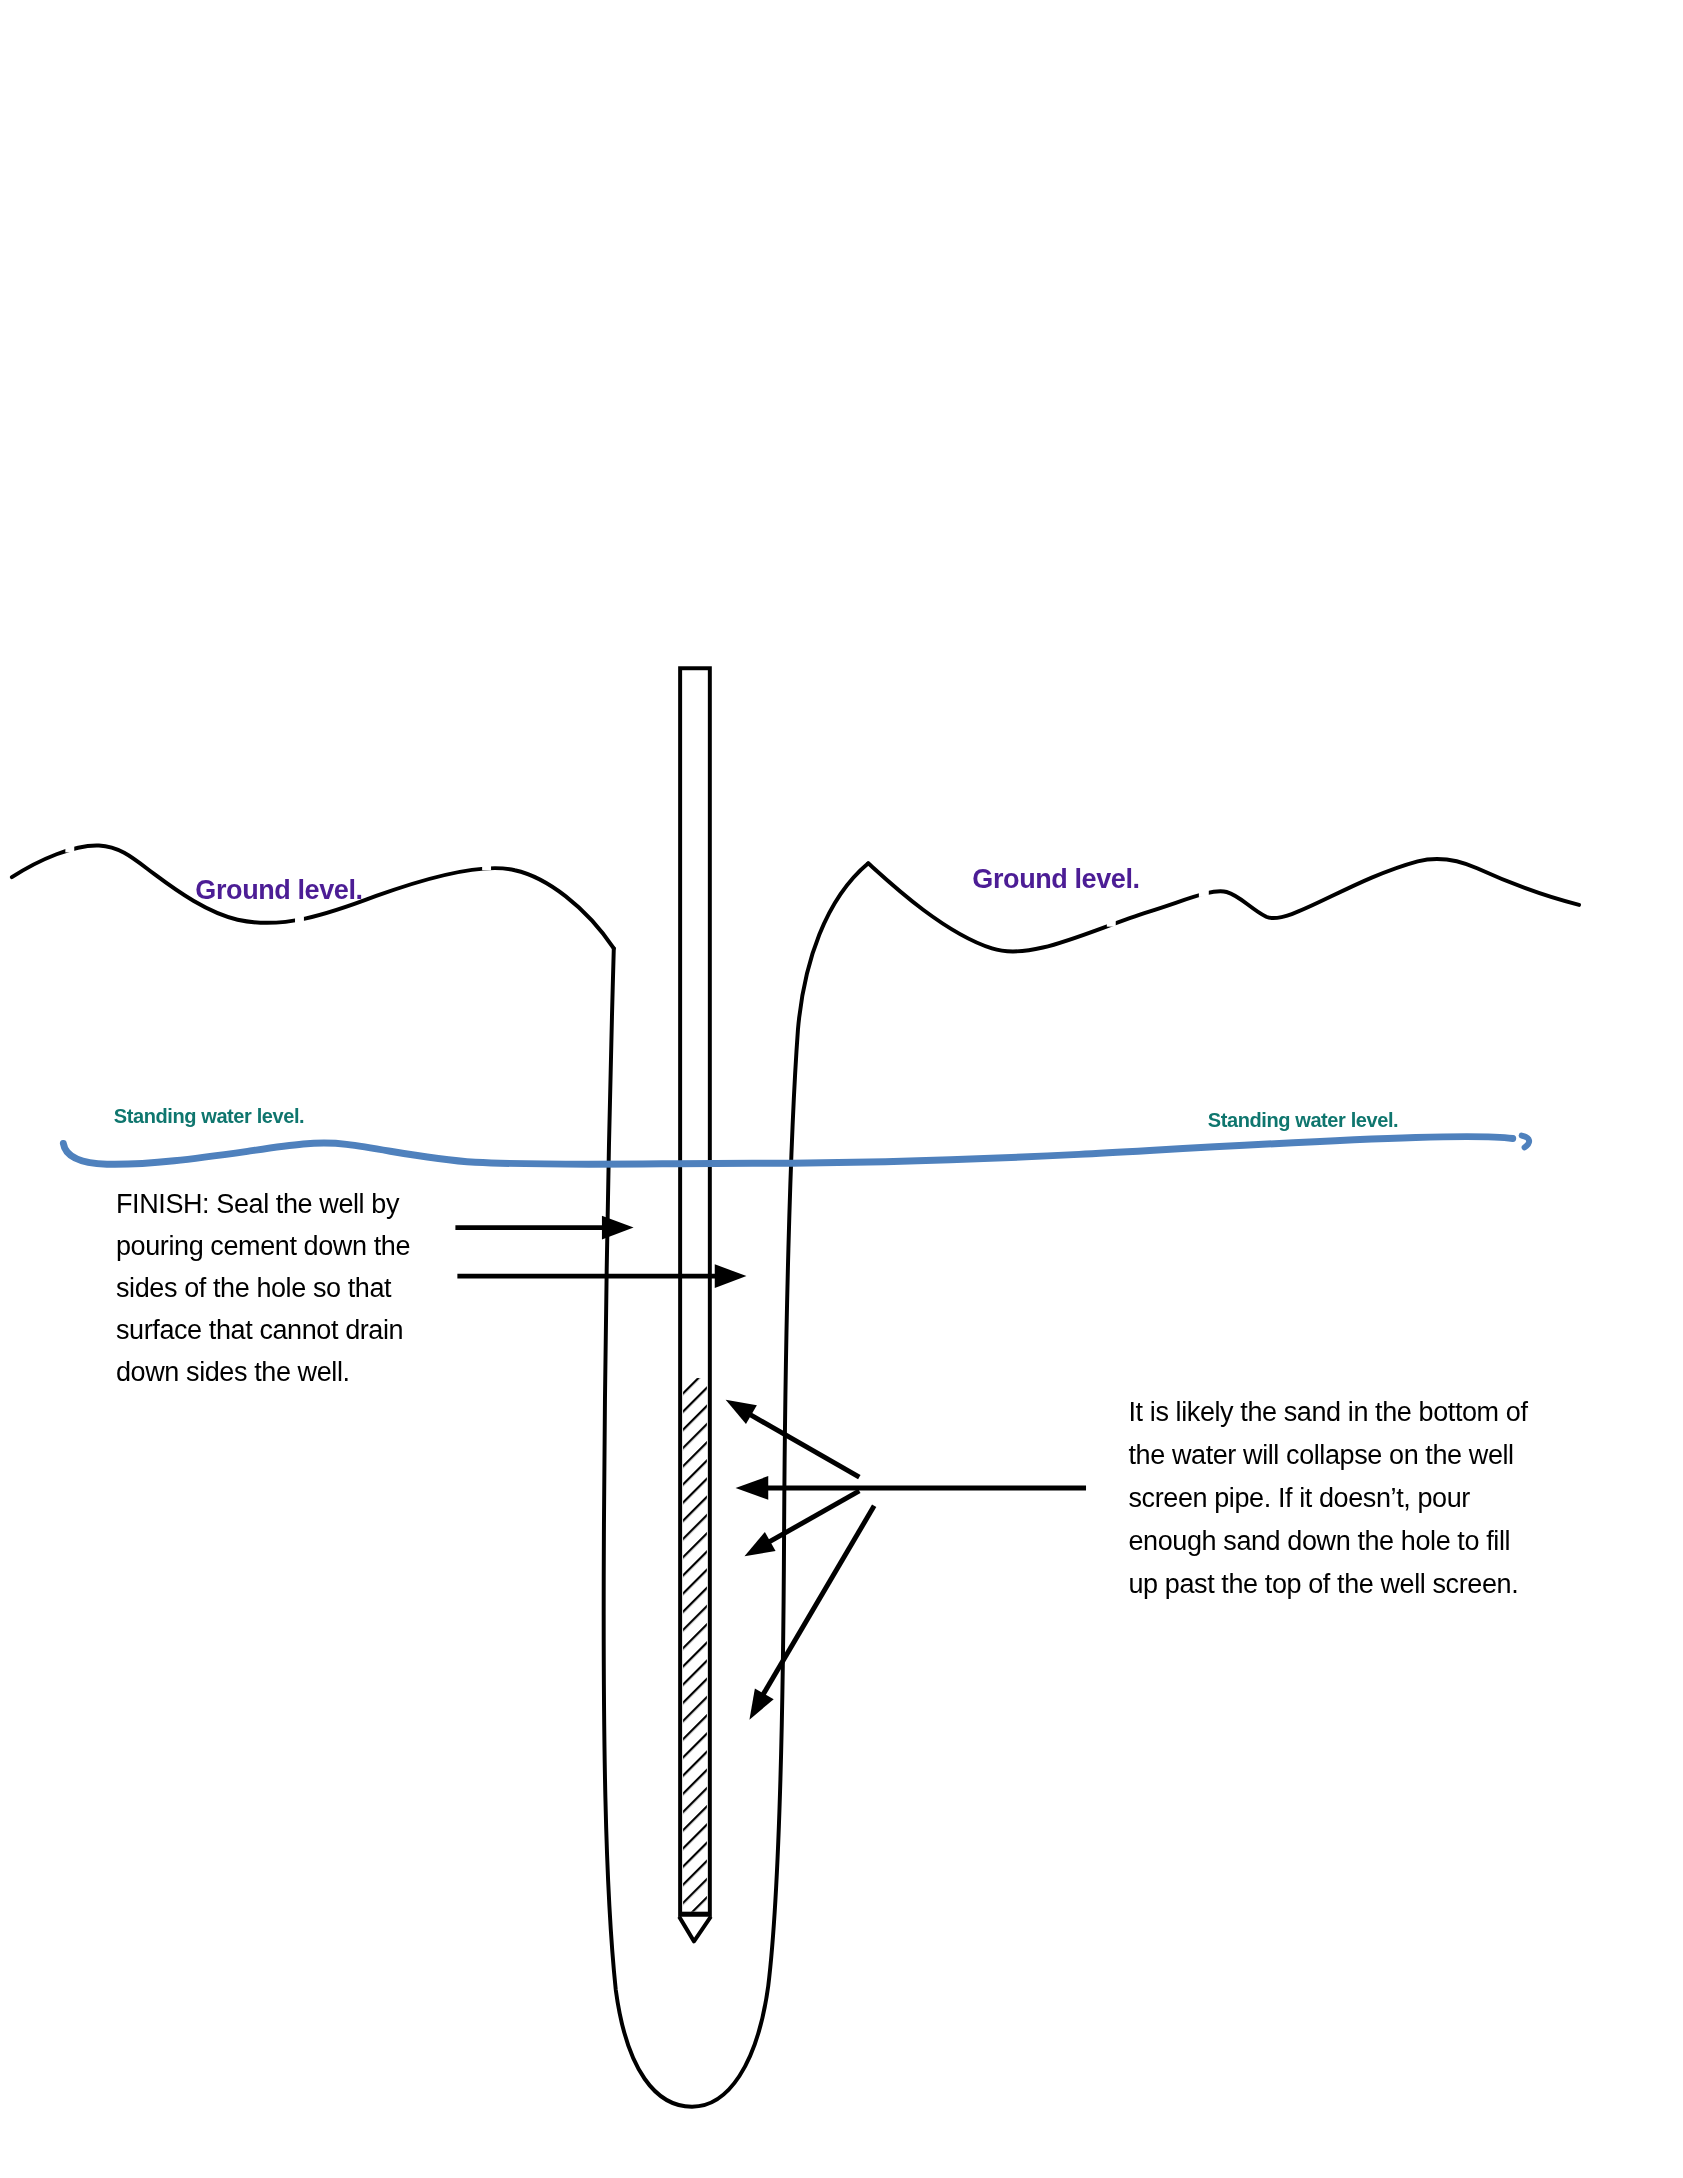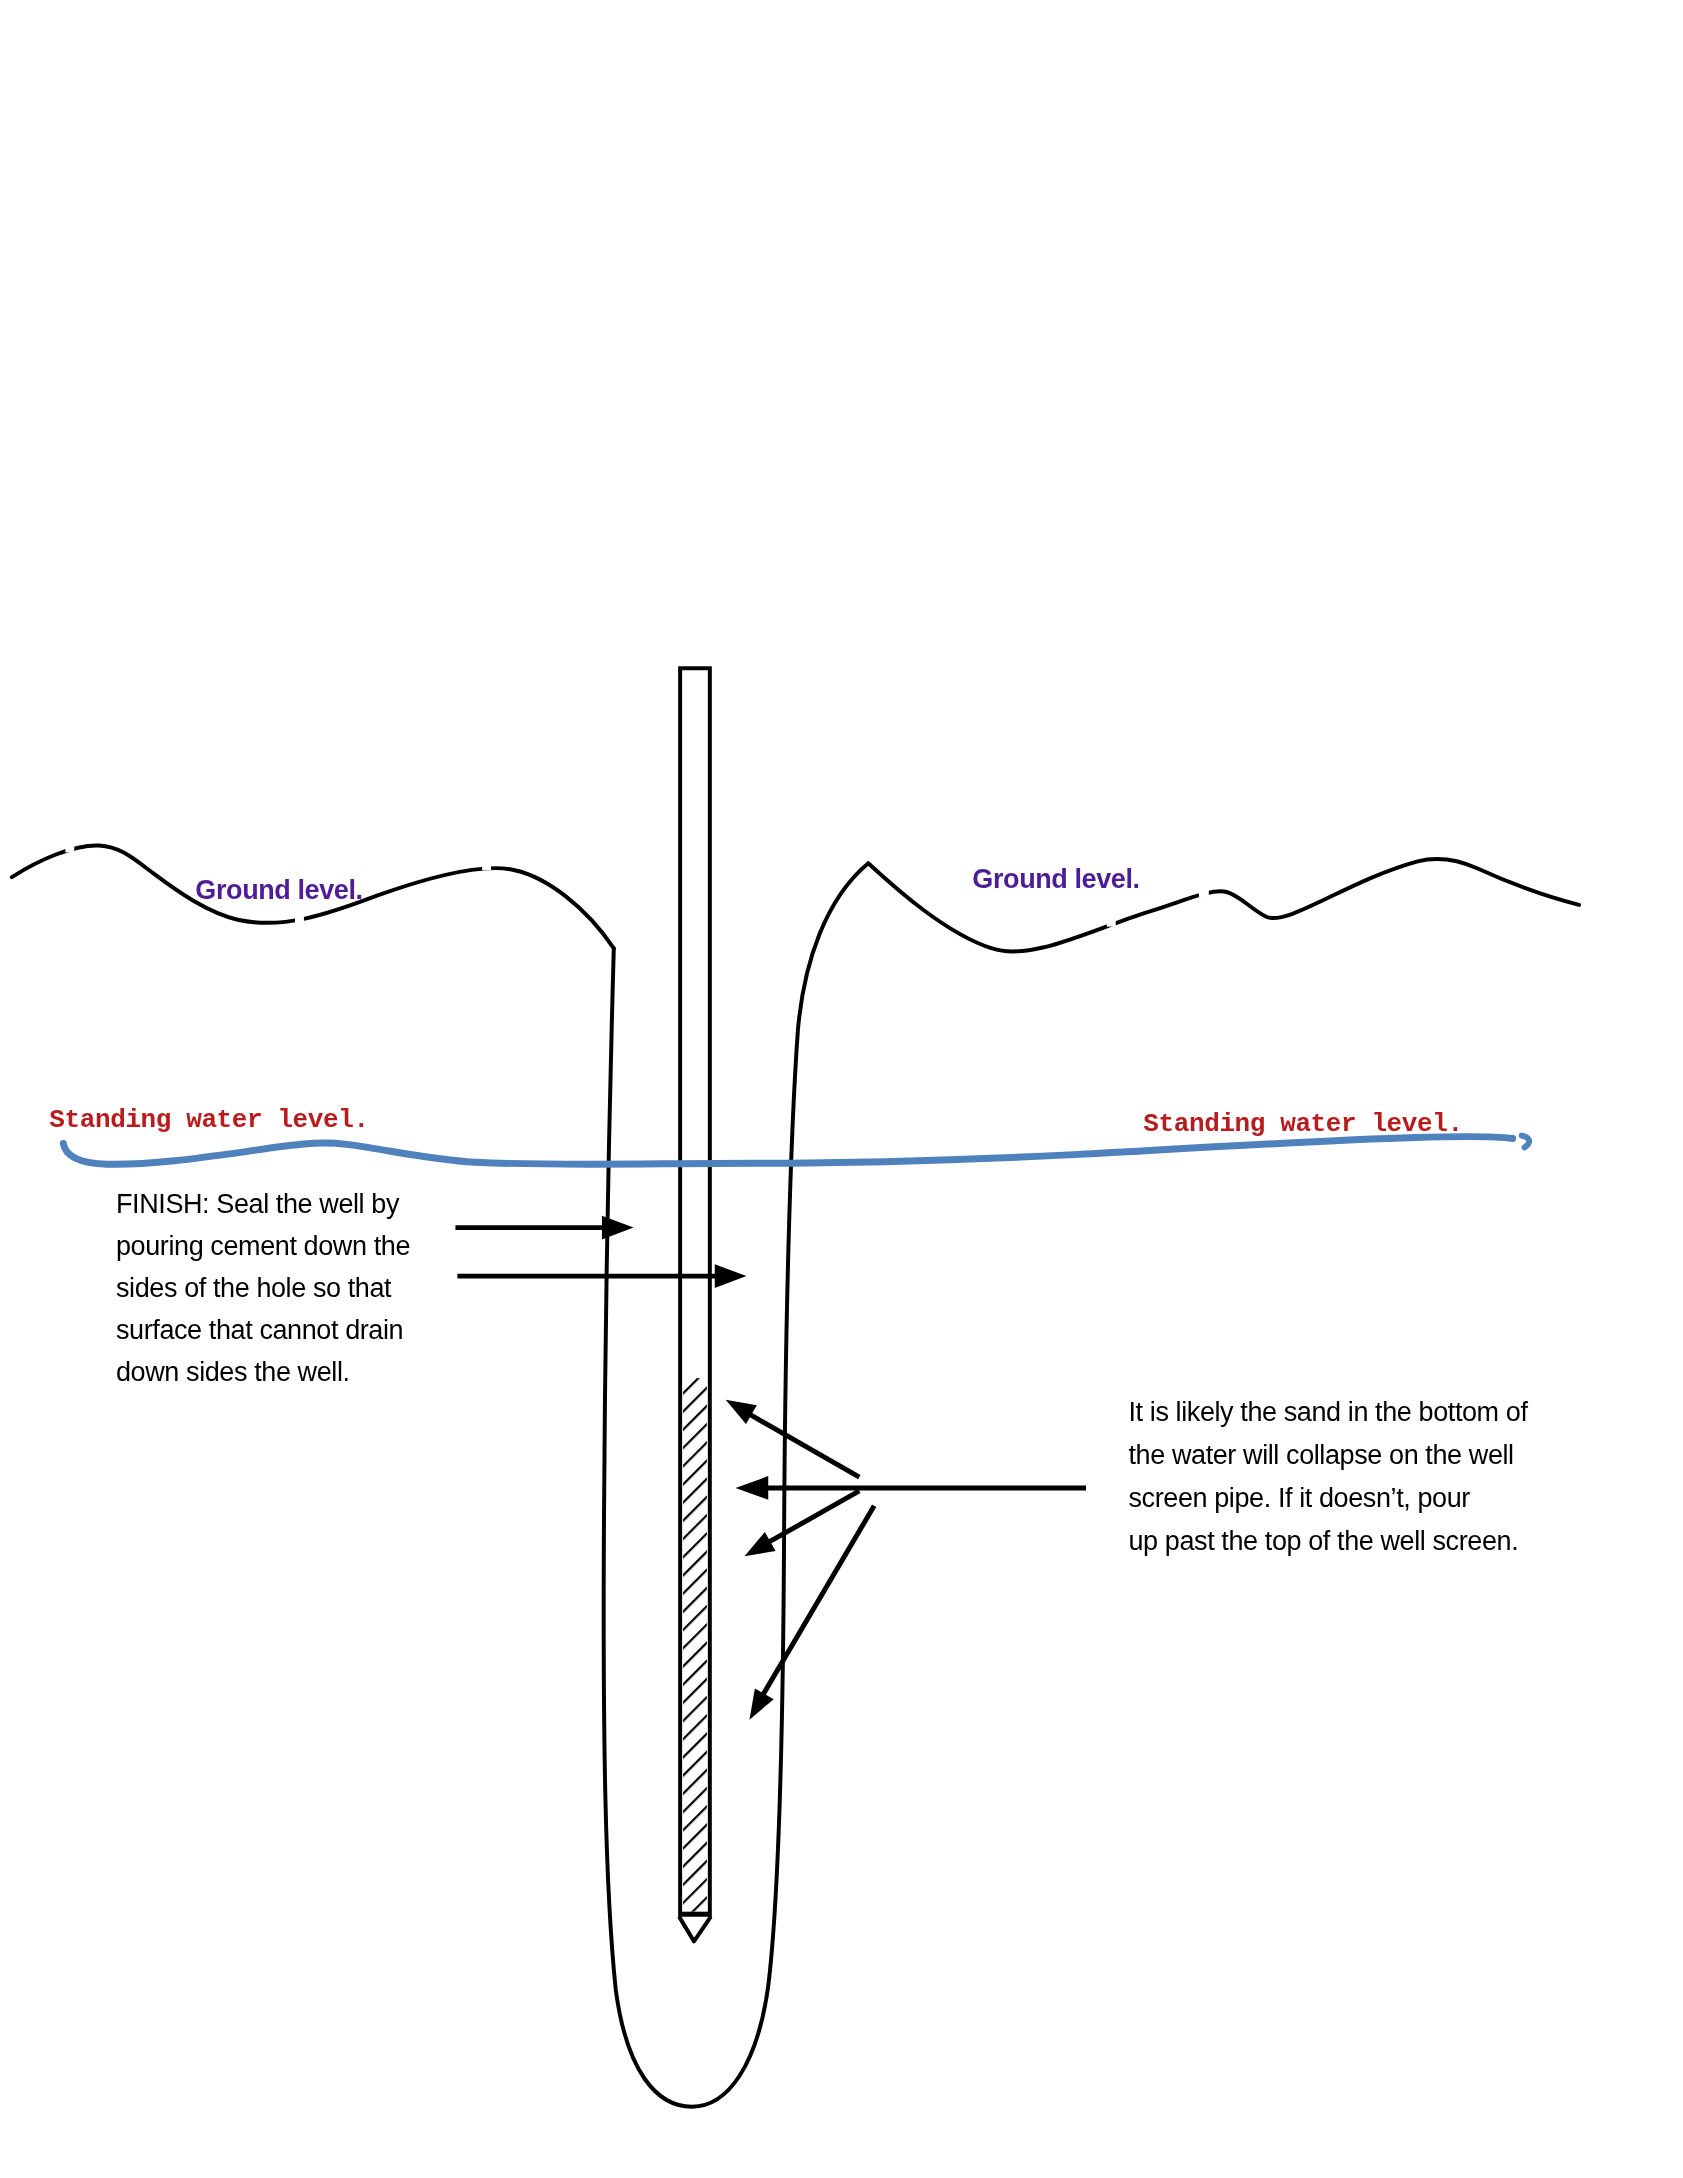--- a/index.html
+++ b/index.html
@@ -14,21 +14,21 @@
   #diagram-svg { position: absolute; left: 0; top: 0; }
   .label {
     position: absolute;
     transform: translateX(-50%);
     white-space: nowrap;
     font-weight: bold;
     font-size: 27px;
     letter-spacing: -0.4px;
     color: #4c1d95;
   }
-  .label.blue { color: #b91c1c; font-size: 26px; font-family: Liberation Mono, monospace; }
+  .label.blue { color: #0f766e; font-size: 20px; }
   .note {
     position: absolute;
     transform: translateX(-50%);
     text-align: left;
     font-size: 27px;
     letter-spacing: -0.4px;
     color: #000000;
     white-space: nowrap;
   }
   .note.finish { line-height: 42px; }
@@ -134,17 +134,18 @@
     <div>pouring cement down the</div>
     <div>sides of the hole so that</div>
     <div>surface that cannot drain</div>
     <div>down sides the well.</div>
   </div>
 
   <div class="note sand" style="left:1328px; top:1391px;">
     <div>It is likely the sand in the bottom of</div>
     <div>the water will collapse on the well</div>
     <div>screen pipe.  If it doesn’t, pour</div>
+    <div>enough sand down the hole to fill</div>
     <div>up past the top of the well screen.</div>
   </div>
 
 </div>
 
 
 </body></html>

